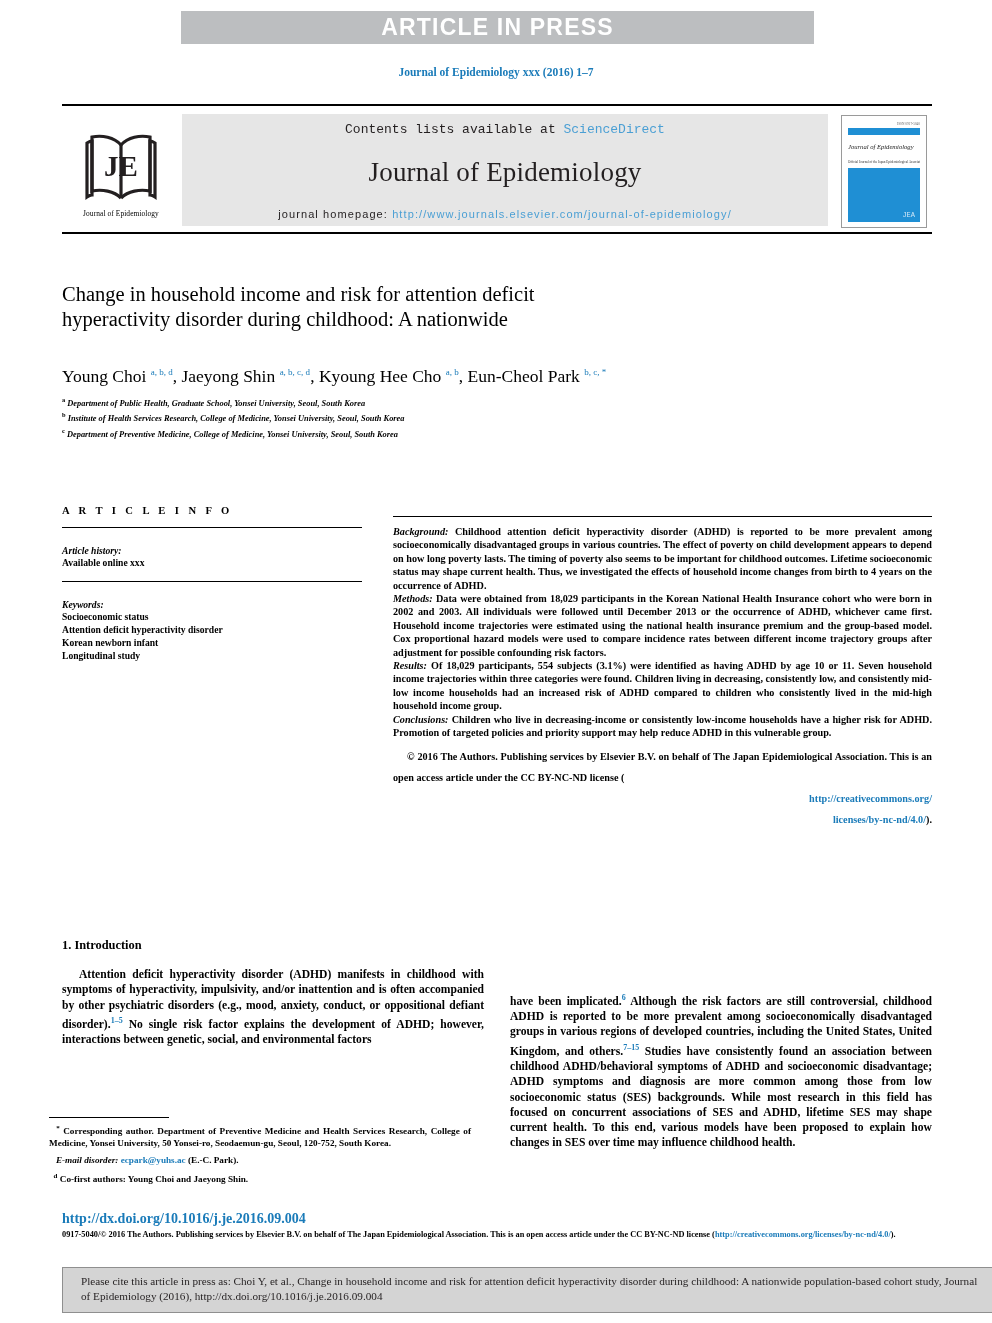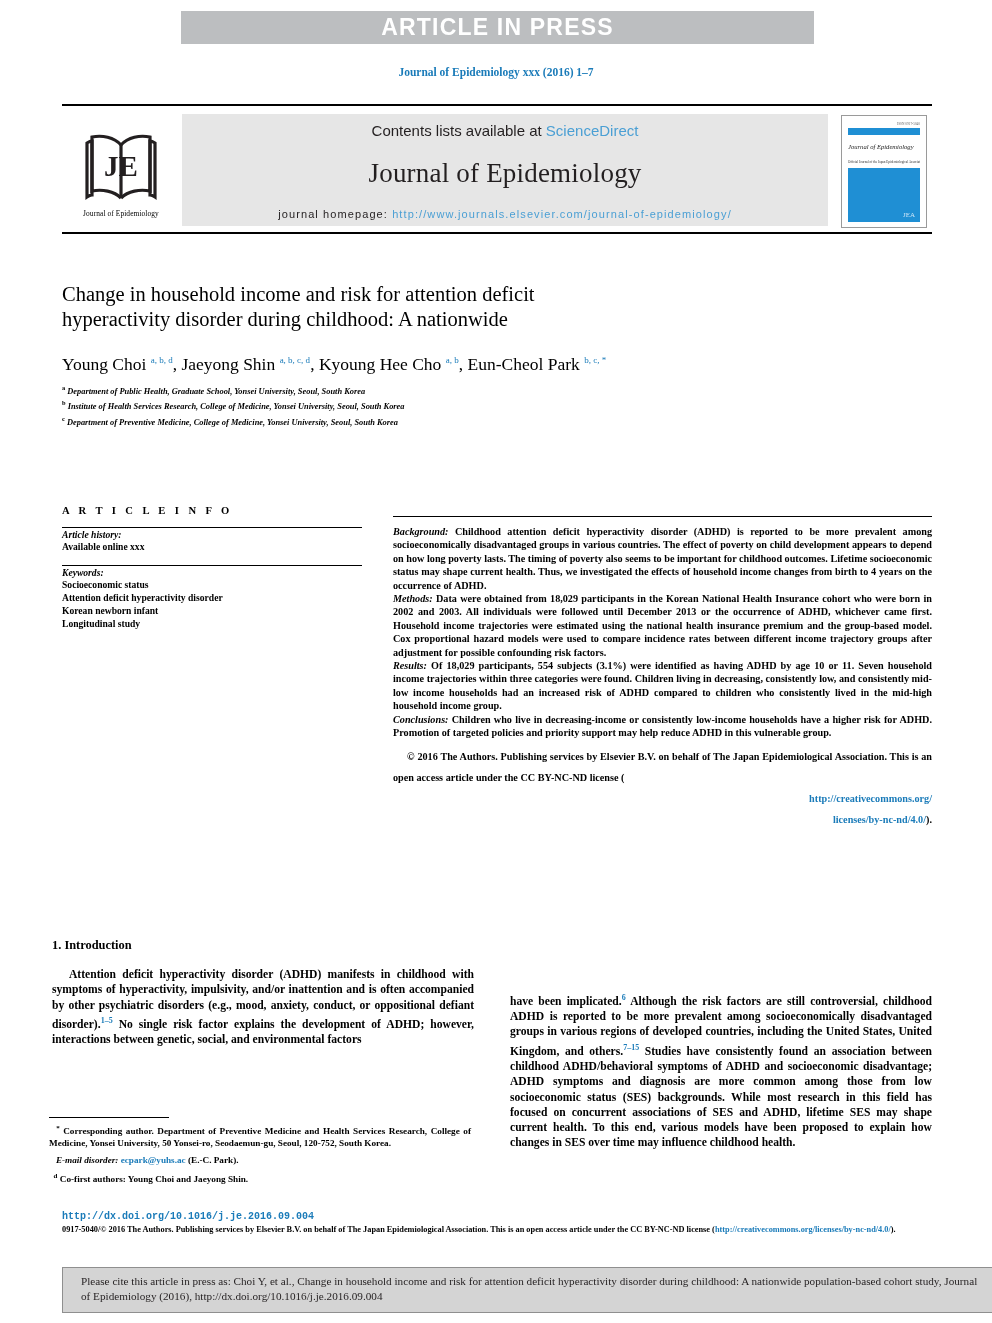--- a/index.html
+++ b/index.html
@@ -82,22 +82,22 @@
     flex: 1 1 auto;
     background: #e6e6e6;
     margin: 6px 8px 8px 2px;
     display: flex;
     flex-direction: column;
     align-items: center;
     justify-content: space-between;
     padding: 8px 0 6px 0;
   }
   .contents-line {
-    font-family: Liberation Sans, sans-serif;
-    font-size: 15px;
+    font-family: Liberation Mono, monospace;
+    font-size: 13px;
     color: #231f20;
   }
   .contents-line .sd-link { color: #4a9fd4; }
   .journal-title {
     font-family: "Liberation Serif", serif;
     font-size: 27px;
     color: #231f20;
     letter-spacing: .2px;
   }
   .homepage-line {
@@ -137,20 +137,21 @@
     margin-top: 10px;
     color: #333;
     white-space: nowrap;
     overflow: hidden;
   }
   .cover-bigblue {
     flex: 1 1 auto;
     background: #1f8fd4;
     margin-top: 4px;
     position: relative;
+    font-family: Liberation Mono, monospace;
   }
   .cover-mark {
     position: absolute;
     right: 5px; bottom: 3px;
     font-size: 7px;
     color: #cfe6f7;
   }
 
   
   .title-block {
@@ -161,21 +162,21 @@
   }
   .article-title {
     font-size: 20.5px;
     line-height: 25px;
     font-family: "Liberation Serif", serif;
     color: #000;
     margin: 0;
     font-weight: normal;
   }
   .authors {
-    margin-top: 17px;
+    margin-top: 29px;
     font-size: 17.5px;
     font-family: "Liberation Serif", serif;
     line-height: 22px;
   }
   .authors sup { color: #1a7bb9; font-size: 9px; }
   .affiliations { margin-top: 7px; }
   .affil {
     font-size: 8.4px;
     font-style: italic;
     font-weight: bold;
@@ -202,21 +203,21 @@
     font-weight: bold;
     letter-spacing: 3.4px;
     font-family: "Liberation Serif", serif;
   }
   .rule { border-top: 1.6px solid #000; margin-top: 11px; }
   .rule-thin { border-top: 1.1px solid #000; margin: 12px 0 0 0; }
   .info-label {
     font-size: 9.6px;
     font-style: italic;
     font-weight: bold;
-    margin-top: 1px;
+    margin-top: 17px;
     font-family: "Liberation Serif", serif;
   }
   .info-line {
     font-size: 9.6px;
     font-weight: bold;
     line-height: 13px;
     font-family: "Liberation Serif", serif;
   }
   .abs-body { margin-top: 8px; }
   .abs-p {
@@ -235,21 +236,21 @@
     text-align: right;
     font-family: "Liberation Serif", serif;
     margin: 6px 0 0 0;
   }
   .abs-copy .first { display: block; text-align: justify; text-indent: 14px; }
   .lnk { color: #1a7bb9; }
 
   
   .body-left {
     position: absolute;
-    left: 52px;
+    left: 62px;
     top: 938px;
     width: 422px;
   }
   .body-right {
     position: absolute;
     left: 510px;
     top: 990px;
     width: 422px;
   }
   .h2 {
@@ -290,24 +291,24 @@
   .fn .ital { font-style: italic; }
 
   
   .pub-block {
     position: absolute;
     left: 62px;
     top: 1211px;
     width: 872px;
   }
   .doi-line {
-    font-size: 10px;
+    font-size: 14px;
     font-weight: bold;
     color: #1a7bb9;
-    font-family: Liberation Mono, monospace;
+    font-family: Liberation Serif, serif;
   }
   .pub-line {
     font-size: 8.3px;
     line-height: 11.4px;
     font-weight: bold;
     font-family: "Liberation Serif", serif;
     margin-top: 2px;
   }
 
   

